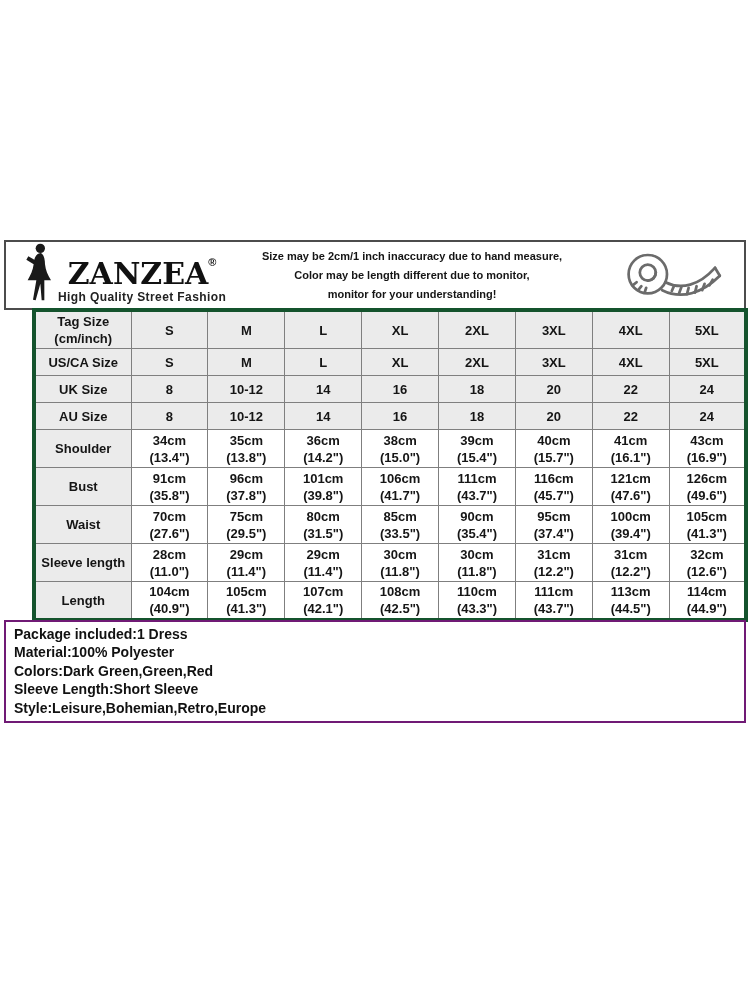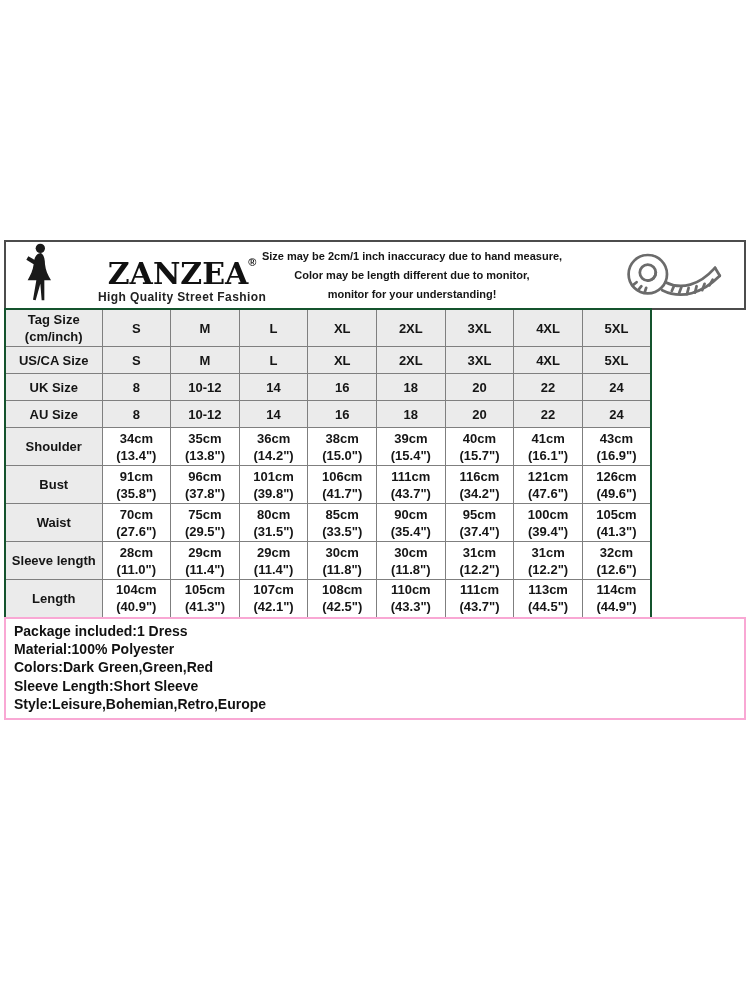--- a/index.html
+++ b/index.html
@@ -7,53 +7,54 @@
     width:750px;height:1000px;background:#ffffff;position:relative;overflow:hidden;
     font-family:"Liberation Sans", sans-serif;color:#151515;
   }
   .sheet{position:absolute;top:240px;left:4px;width:742px;}
 
   
   .header-box{
     box-sizing:border-box;height:70px;border:2px solid #4c4c4c;
     display:flex;align-items:center;background:#ffffff;
   }
-  .logo{display:flex;align-items:center;padding-left:16px;width:190px;flex:none;gap:40px;}
+  .logo{display:flex;align-items:center;padding-left:16px;width:190px;flex:none;}
   .logo-figure{flex:none;margin-right:2px;}
   .logo-text{display:flex;flex-direction:column;align-items:center;}
   .logo-name{
     font-family:"DejaVu Serif", serif;font-weight:bold;font-size:30px;line-height:30px;
     color:#111;letter-spacing:0px;white-space:nowrap;
   }
   .logo-name sup{font-size:11px;font-family:"Liberation Sans",sans-serif;vertical-align:18px;}
   .logo-tagline{
     font-size:12px;letter-spacing:.4px;color:#222;margin-top:1px;white-space:nowrap;
     font-weight:bold;
   }
   .notice{flex:1;text-align:center;font-weight:bold;font-size:11px;line-height:19px;padding:0 4px;}
   .tape{flex:none;width:118px;padding-right:14px;display:flex;justify-content:center;}
 
   
   table.size{
-    width:648px;border-collapse:collapse;table-layout:fixed;margin-top:-2px;
-    border:2px solid #14532d;
+    width:716px;border-collapse:collapse;table-layout:fixed;margin-top:-2px;
+    border:4px solid #14532d;
+    margin-left:28px;
   }
   table.size td{
     border:1.5px solid #7f7f7f;text-align:center;vertical-align:middle;
     font-weight:bold;font-size:13px;line-height:17px;white-space:pre-line;
     padding:1px 0;color:#151515;
   }
   td.label{background:#ebebeb;}
   tr.hdr td{background:#ebebeb;}
   tr.r-tag{height:36px;} tr.r-sm{height:27px;} tr.r-md{height:38px;}
   col.c-label{width:97px;}
 
   
   .details-box{
-    box-sizing:border-box;border:2px solid #f9a8d4;margin-top:-2px;background:#fff;
+    box-sizing:border-box;border:2px solid #701a75;margin-top:-2px;background:#fff;
     padding:3px 8px 4px 8px;
   }
   .details-box div{font-weight:bold;font-size:14px;line-height:18.4px;color:#111;}
 </style>
 </head>
 <body>
 
 <div class="sheet">
 
   <div class="header-box">
@@ -180,21 +181,21 @@
 (35.8")</td>
         <td>96cm
 (37.8")</td>
         <td>101cm
 (39.8")</td>
         <td>106cm
 (41.7")</td>
         <td>111cm
 (43.7")</td>
         <td>116cm
-(34.2")</td>
+(45.7")</td>
         <td>121cm
 (47.6")</td>
         <td>126cm
 (49.6")</td>
       </tr>
       <tr class="r-md">
         <td class="label">Waist</td>
         <td>70cm
 (27.6")</td>
         <td>75cm

